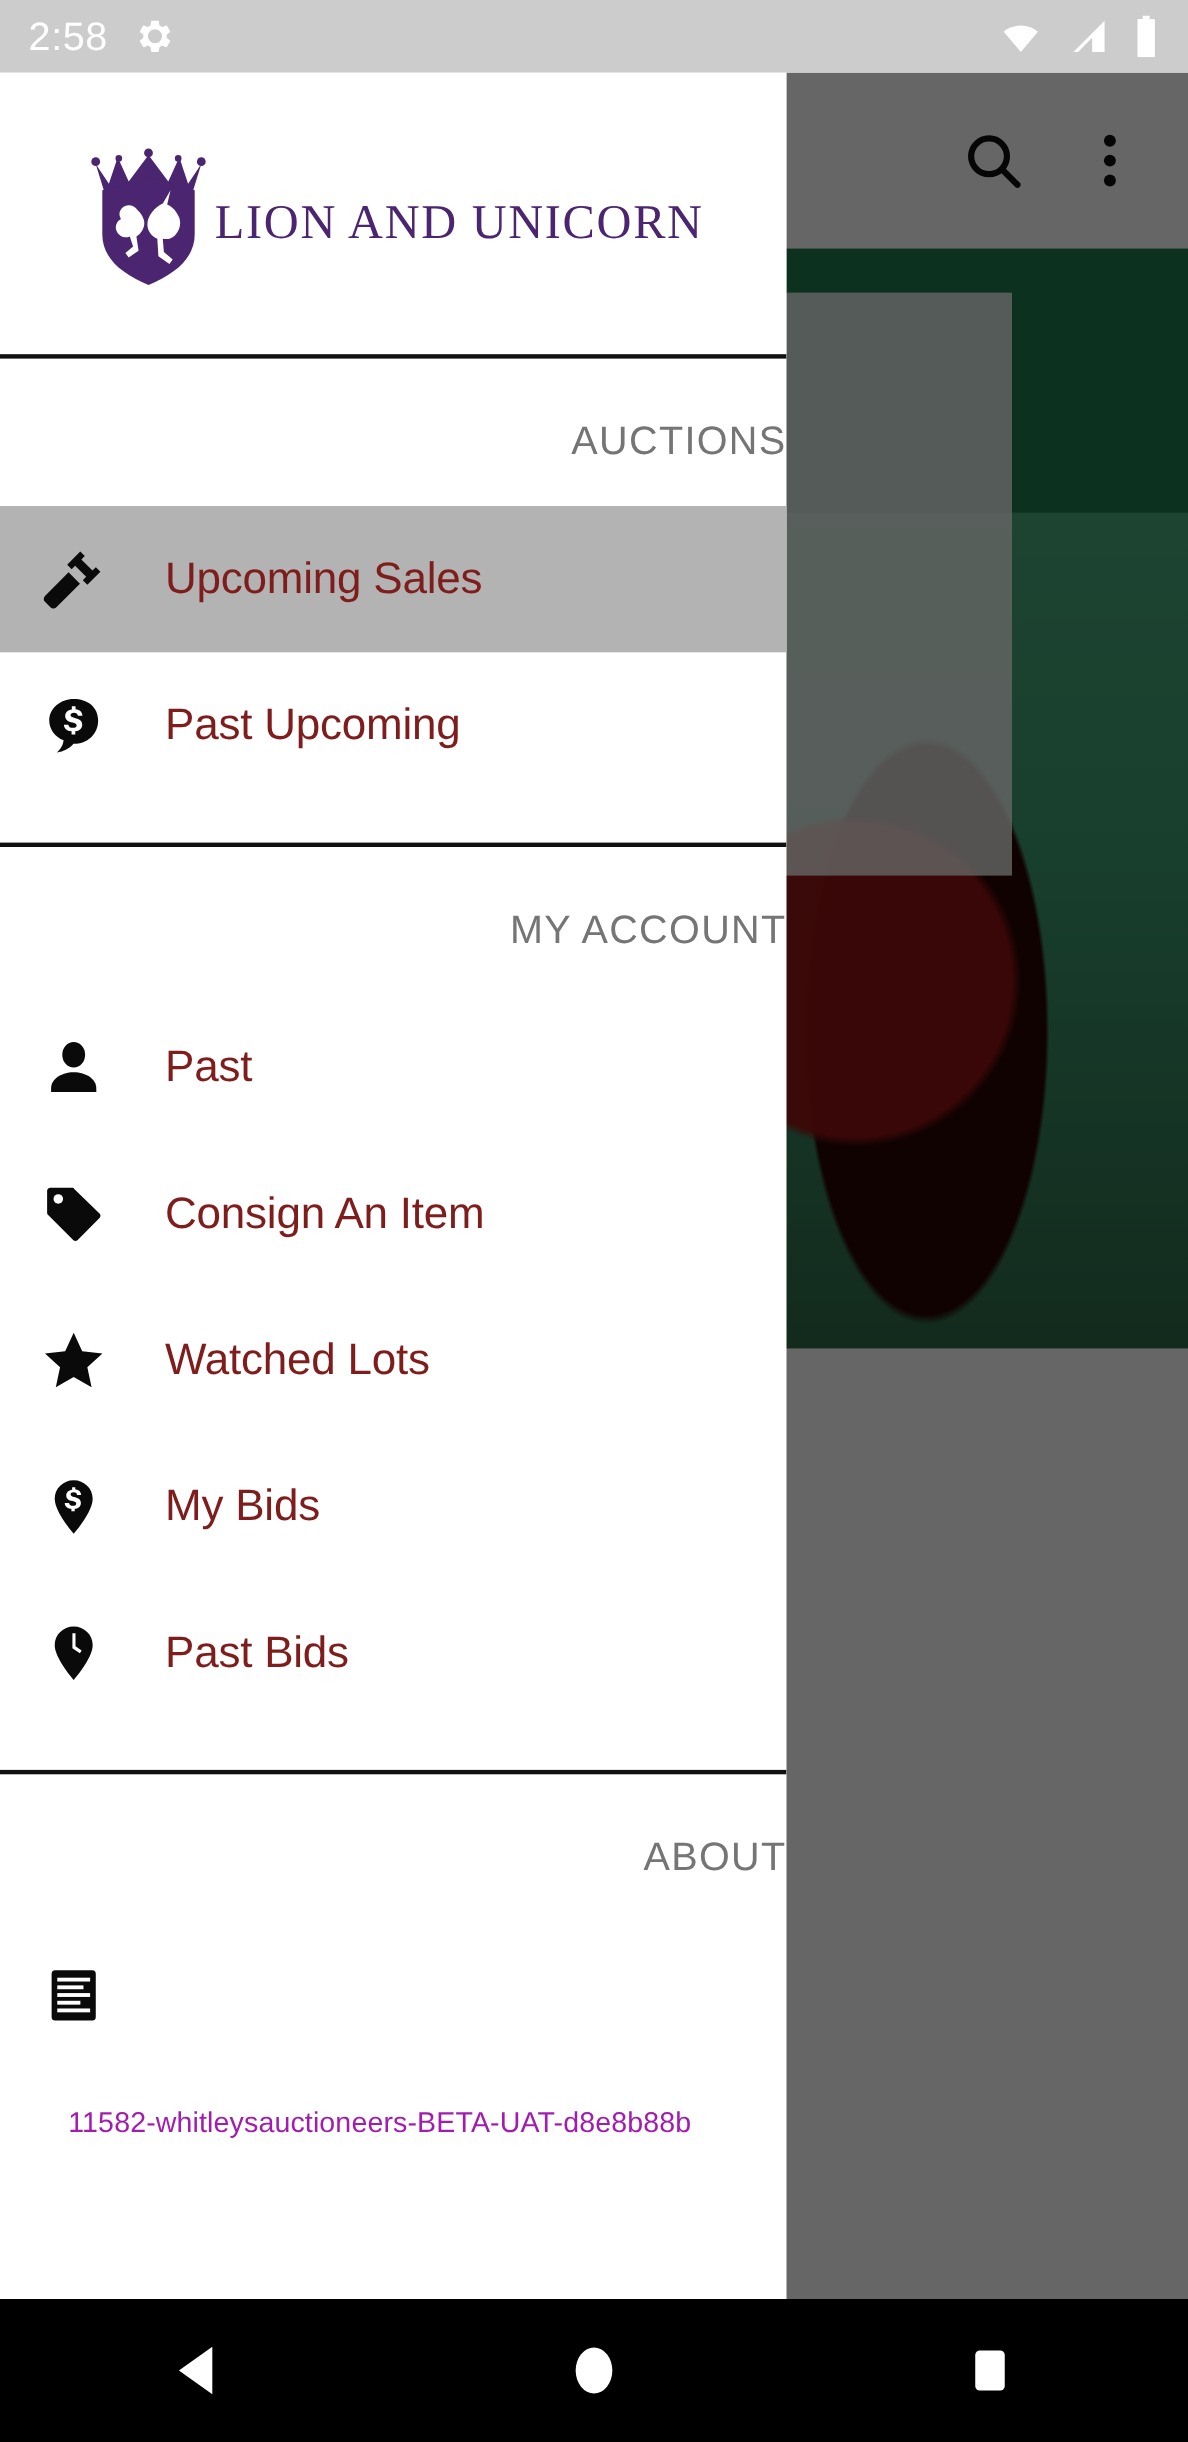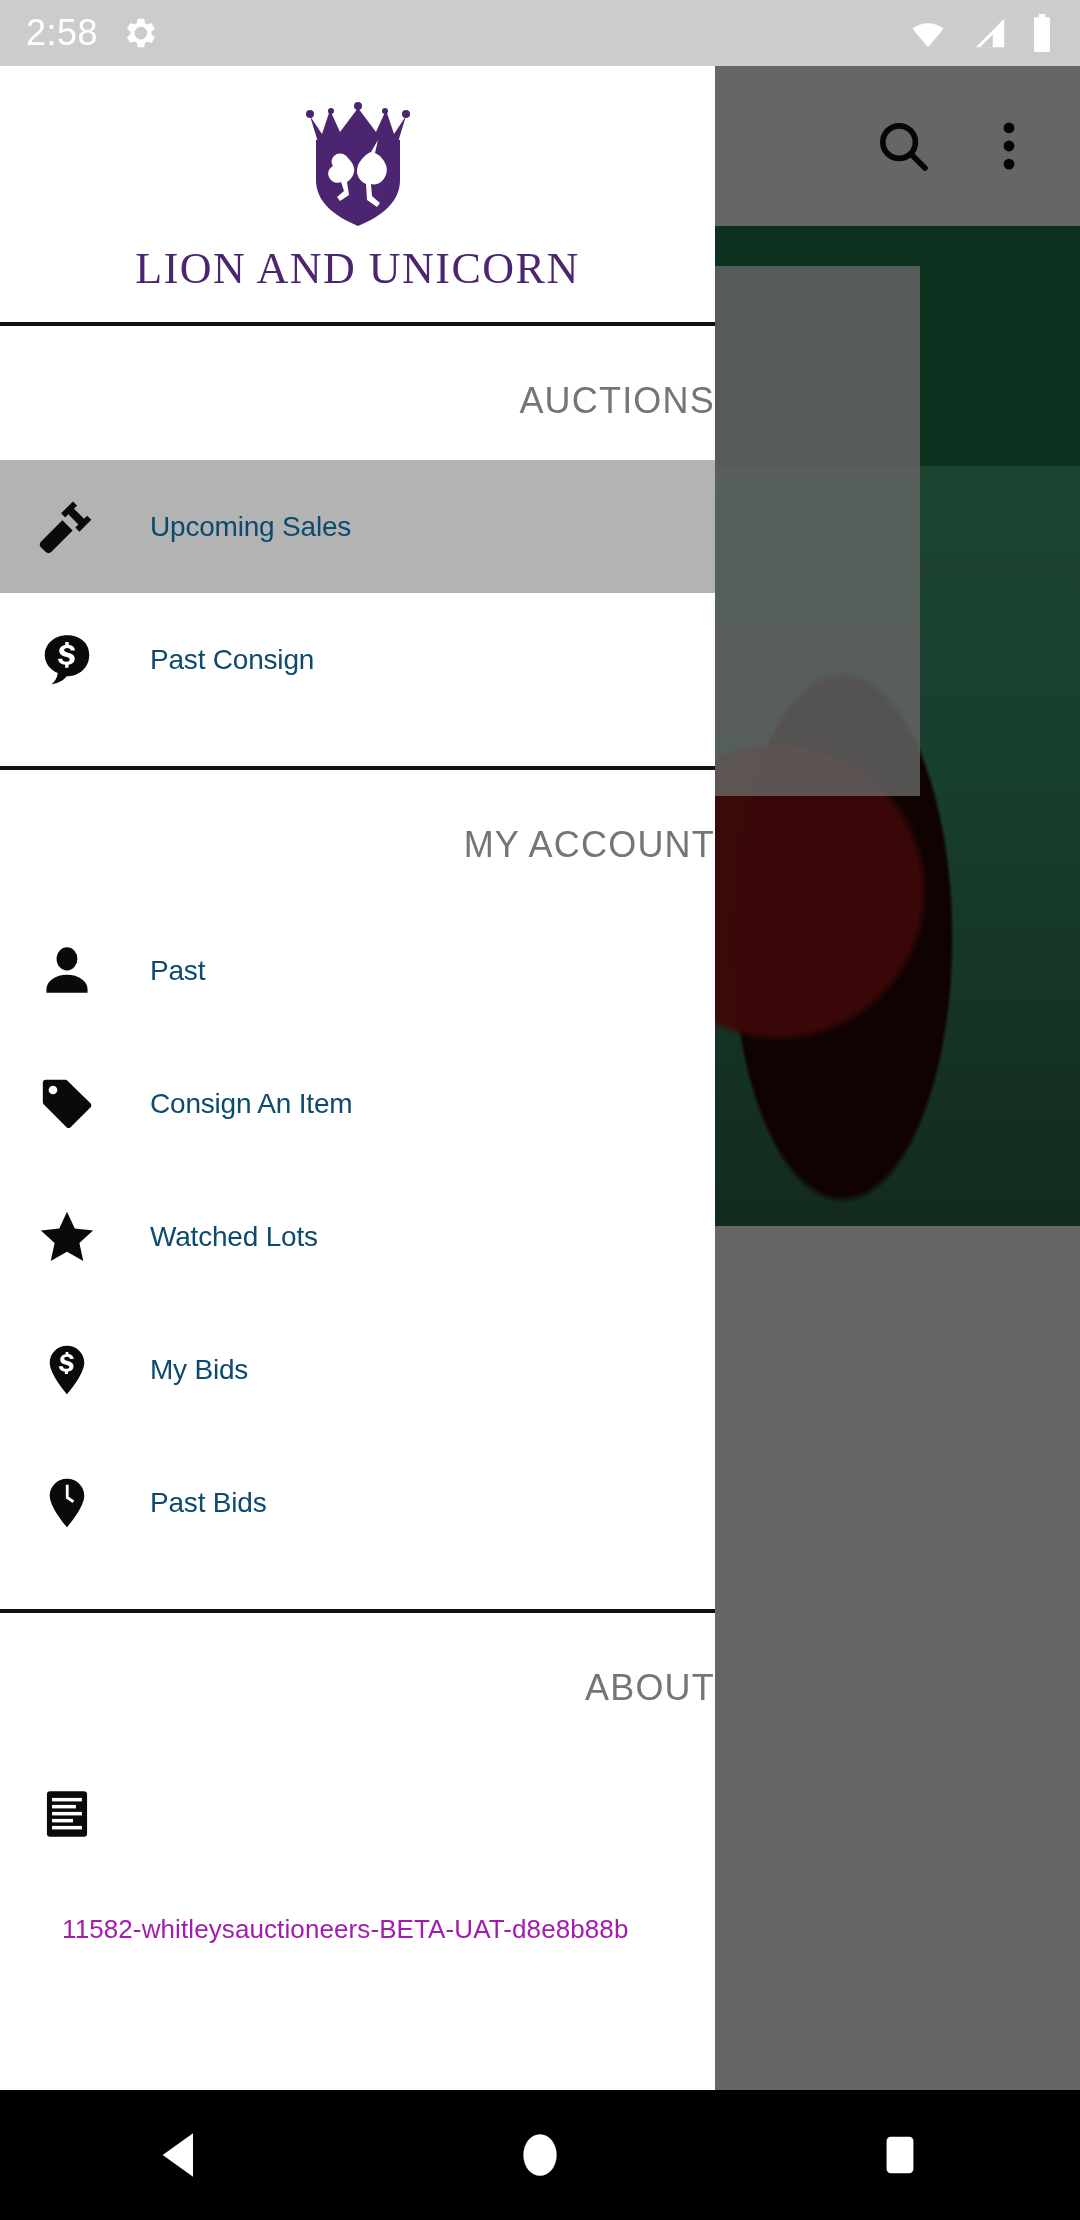--- a/index.html
+++ b/index.html
@@ -67,21 +67,21 @@
   #status-right { margin-left:auto; display:flex; align-items:center; gap:20px; padding-right:26px; }
   .status-ico { display:block; }
 
   
   #drawer {
     position:absolute; left:0; top:66px; width:715px; height:2059px;
     background:#ffffff; z-index:50; overflow:hidden;
   }
   #drawer-header {
     height:256px; background:#ffffff;
-    display:flex; flex-direction:column; align-items:center; justify-content:center;
+    display:flex; flex-direction:row; align-items:center; justify-content:center;
   }
   #logo-mark { width:120px; height:135px; }
   #logo-text {
     margin-top:14px;
     font-family:"Liberation Serif", serif;
     font-size:44px; letter-spacing:1.5px; color:#4b2570;
   }
   .hr { height:4px; background:#111111; width:100%; }
 
   .section-title {
@@ -92,21 +92,21 @@
     display:flex; align-items:center; height:133px;
     padding-left:34px; background:transparent; cursor:pointer;
   }
   .nav-item.selected { background:#b3b3b3; }
   .nav-icon {
     width:66px; height:66px; flex:0 0 66px;
     display:flex; align-items:center; justify-content:center;
   }
   .nav-icon svg { display:block; }
   .nav-label {
-    margin-left:50px; font-size:28px; color:#0c4a6e; letter-spacing:-0.2px;
+    margin-left:50px; font-size:40px; color:#7f1d1d; letter-spacing:-0.2px;
   }
   #version {
     padding:34px 0 0 62px;
     font-size:26px; color:#a21caf; letter-spacing:0.1px;
   }
   .spacer-sm { height:40px; }
 
   
   #nav-bar {
     position:absolute; left:0; right:0; bottom:0; height:130px;
@@ -219,21 +219,21 @@
       <span class="nav-label">Upcoming Sales</span>
     </div>
 
     <div class="nav-item">
       <span class="nav-icon">
         <svg width="58" height="58" viewBox="0 0 24 24" fill="#0a0a0a">
           <path d="M12 1.8C6.9 1.8 2.8 5.4 2.8 9.9c0 3.3 2.2 6.2 5.4 7.5-.2 1.9-1.3 3.6-2.6 4.6 2.6-.3 4.9-1.6 6.3-3.3h.1c5.1 0 9.2-3.6 9.2-8.8S17.1 1.8 12 1.8z"></path>
           <path d="M12.7 4.6h-1.4v1.2c-1.5.2-2.5 1.1-2.5 2.4 0 1.5 1.2 2.1 2.7 2.5 1.2.3 1.6.6 1.6 1.1 0 .6-.5.9-1.4.9-1 0-1.6-.4-1.7-1.2H8.3c.1 1.4 1 2.3 2.9 2.5v1.2h1.4v-1.2c1.6-.2 2.6-1.1 2.6-2.5 0-1.5-1.1-2.1-2.8-2.5-1.1-.3-1.6-.6-1.6-1.1 0-.5.5-.9 1.3-.9s1.4.4 1.5 1.1h1.7c-.1-1.3-.9-2.2-2.6-2.4V4.6z" fill="#fff"></path>
         </svg>
       </span>
-      <span class="nav-label">Past Consign</span>
+      <span class="nav-label">Past Upcoming</span>
     </div>
 
     <div class="spacer-sm"></div>
     <div class="hr"></div>
 
     <div class="section-title">MY ACCOUNT</div>
 
     <div class="nav-item">
       <span class="nav-icon">
         <svg width="58" height="58" viewBox="0 0 24 24" fill="#0a0a0a">

